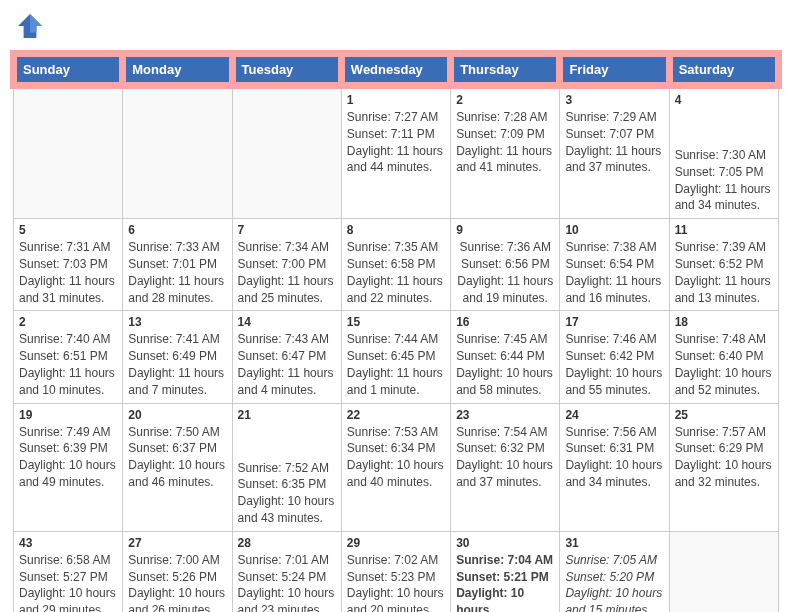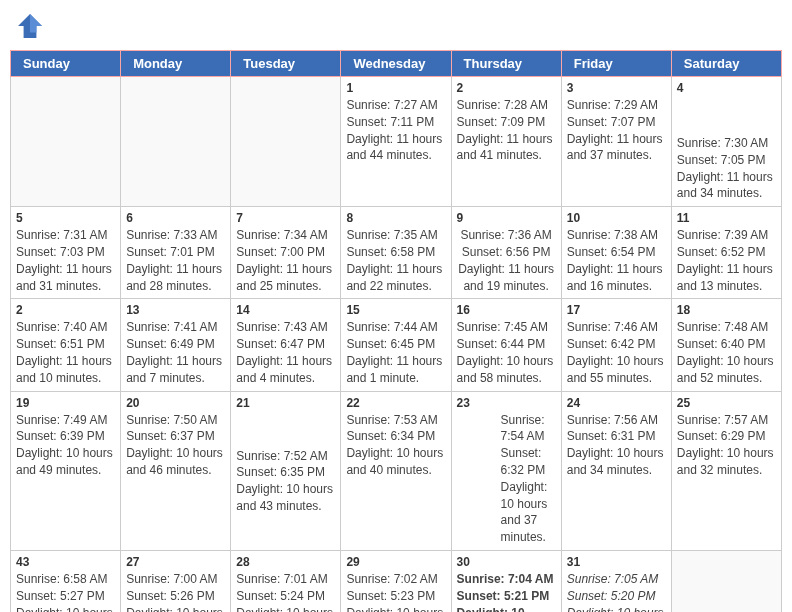--- a/index.html
+++ b/index.html
@@ -64,24 +64,24 @@
       flex: 1;
       border: 1px solid #ccc;
       border-collapse: collapse;
       width: 100%;
       table-layout: fixed;
     }
     .calendar th {
       background-color: #3a6db5;
       color: white;
       text-align: left;
-      padding: 5px 12px;
+      padding: 5px 6px;
       font-size: 13px;
       font-weight: bold;
-      border: 1px solid #fca5a5;
+      border: 7px solid #fca5a5;
     }
     .calendar td {
       border: 1px solid #ccc;
       vertical-align: top;
       padding: 4px 5px;
       font-size: 9.5px;
       color: #333;
       height: 88px;
       background: #fff;
     }
@@ -297,21 +297,21 @@
           </td>
           <td>
             <span class="day-number">22</span>
             <div class="day-info" style="white-space: pre-line;">Sunrise: 7:53 AM
 Sunset: 6:34 PM
 Daylight: 10 hours
 and 40 minutes.</div>
           </td>
           <td>
             <span class="day-number">23</span>
-            <div class="day-info" style="white-space: pre-line; margin-left: 44px;">Sunrise: 7:54 AM
+            <div class="day-info" style="white-space: pre-line;">Sunrise: 7:54 AM
 Sunset: 6:32 PM
 Daylight: 10 hours
 and 37 minutes.</div>
           </td>
           <td>
             <span class="day-number">24</span>
             <div class="day-info" style="white-space: pre-line;">Sunrise: 7:56 AM
 Sunset: 6:31 PM
 Daylight: 10 hours
 and 34 minutes.</div>

